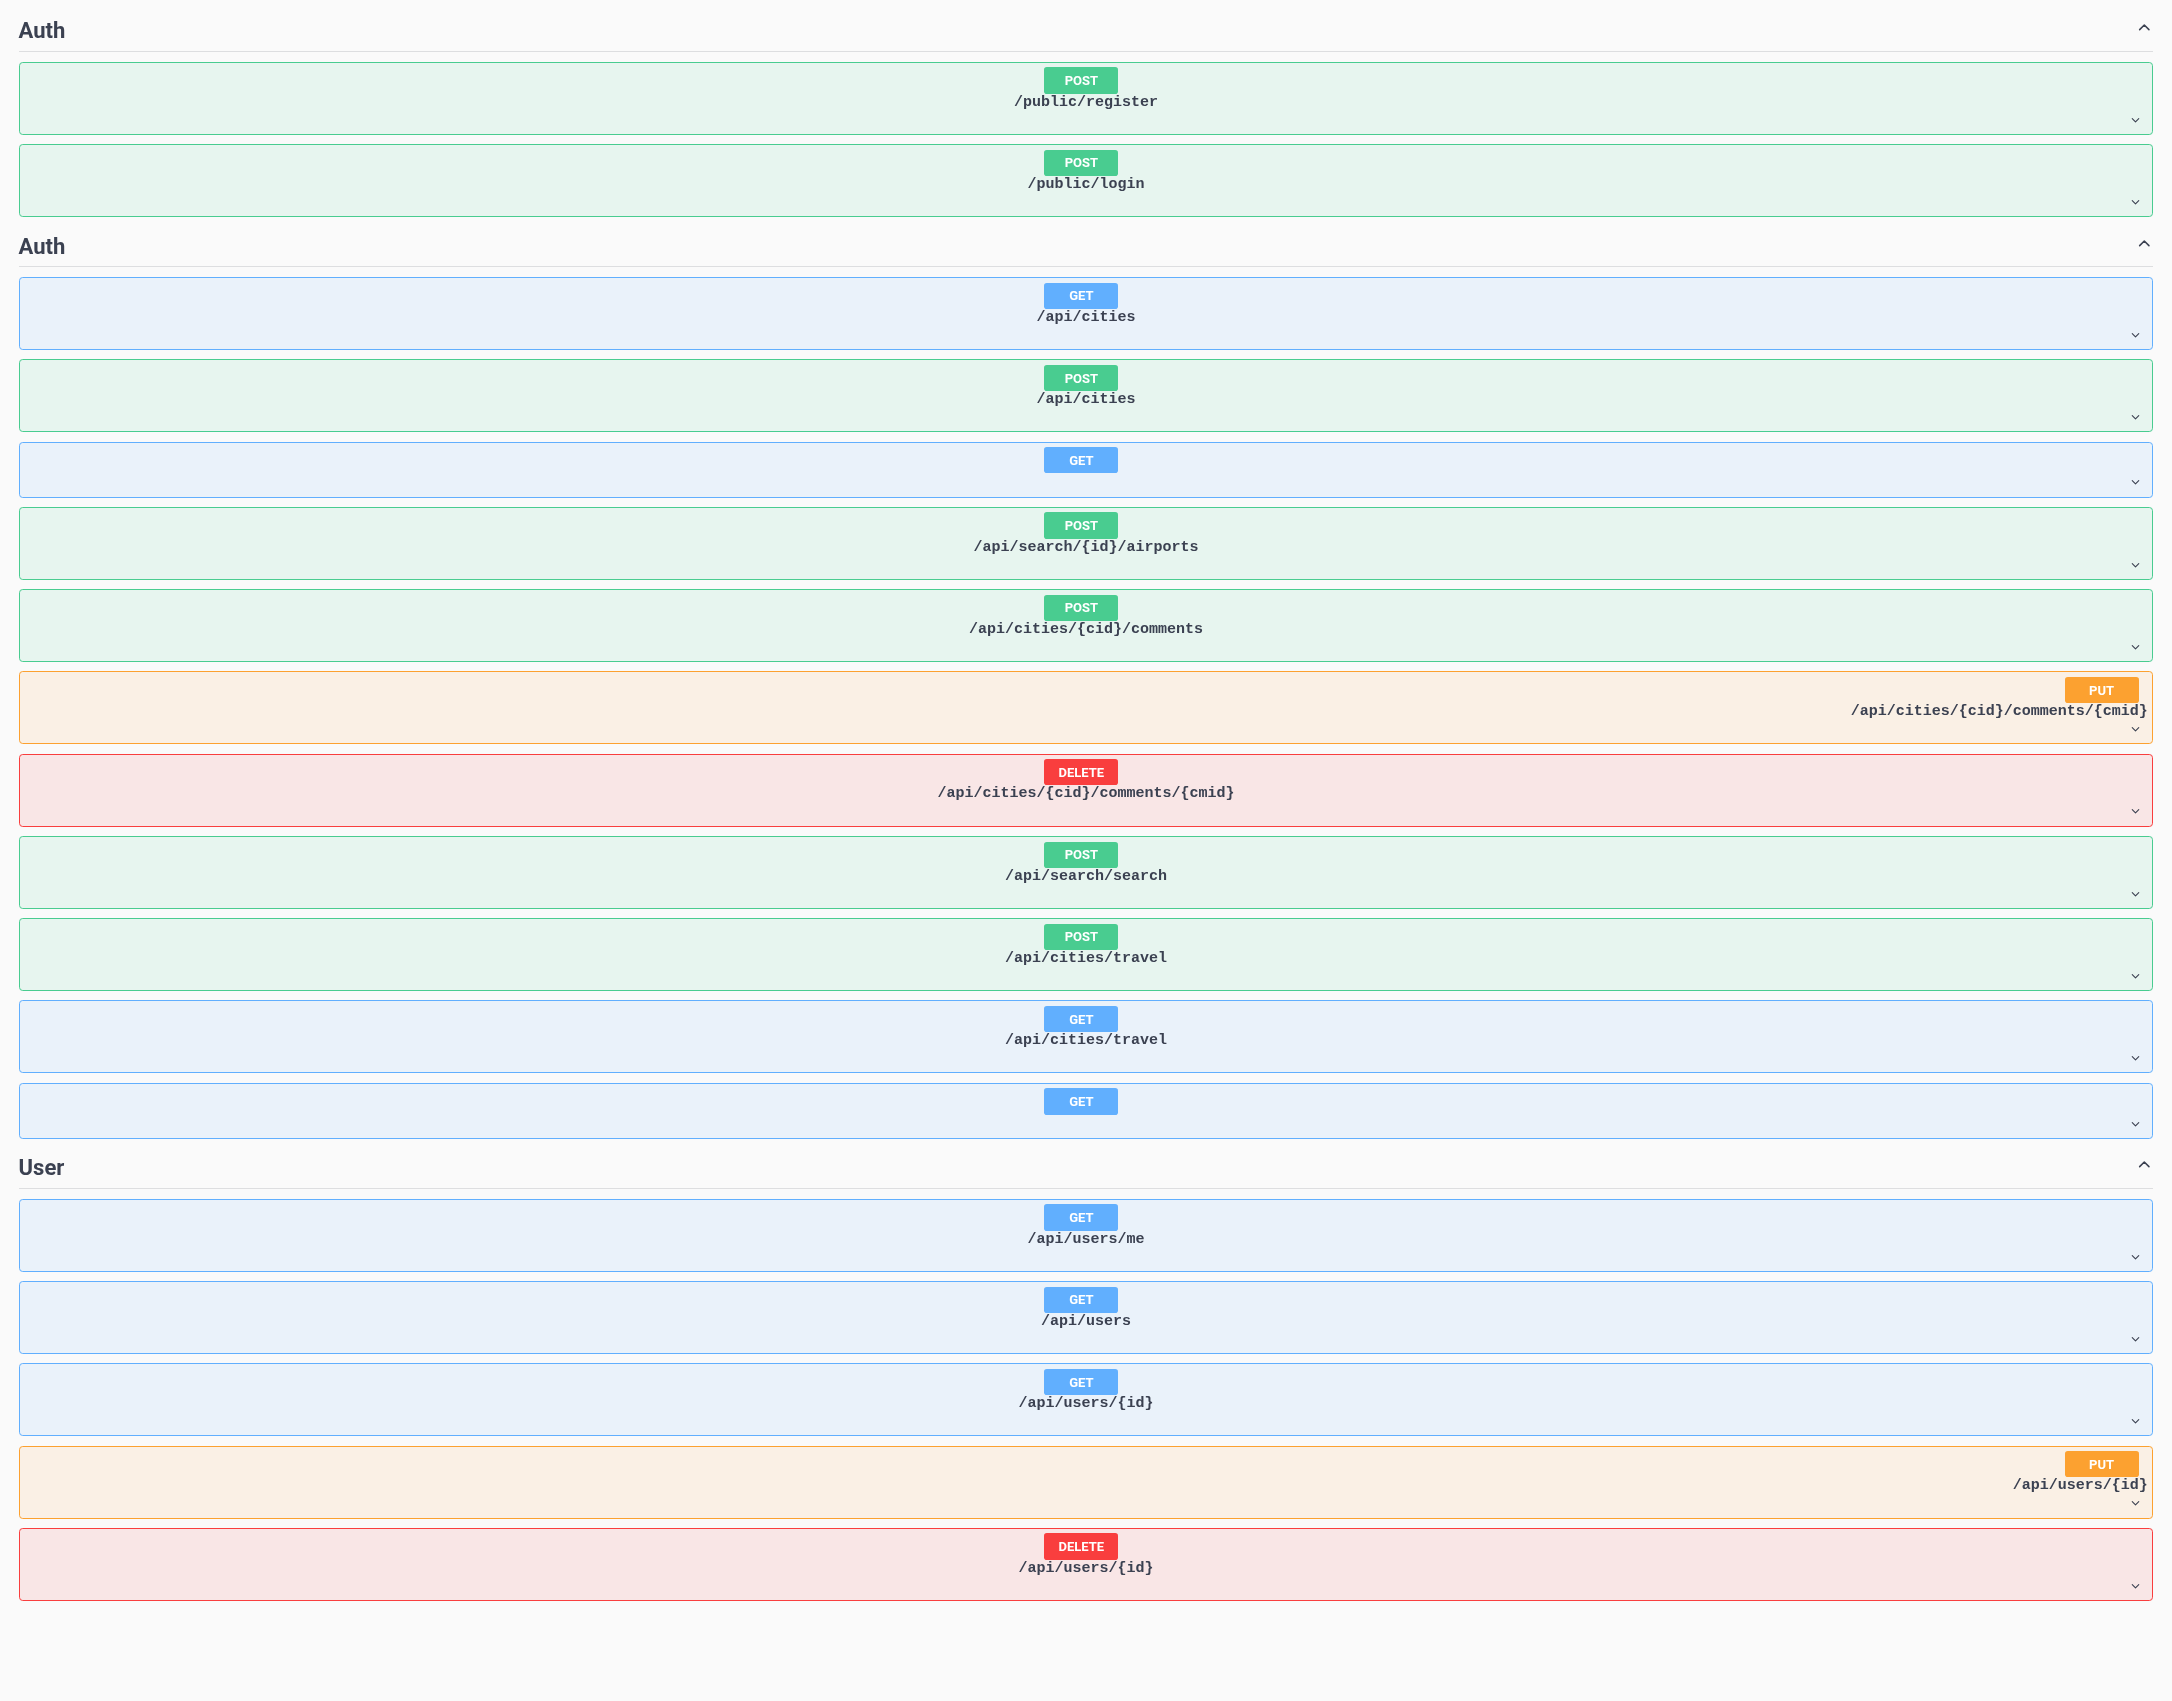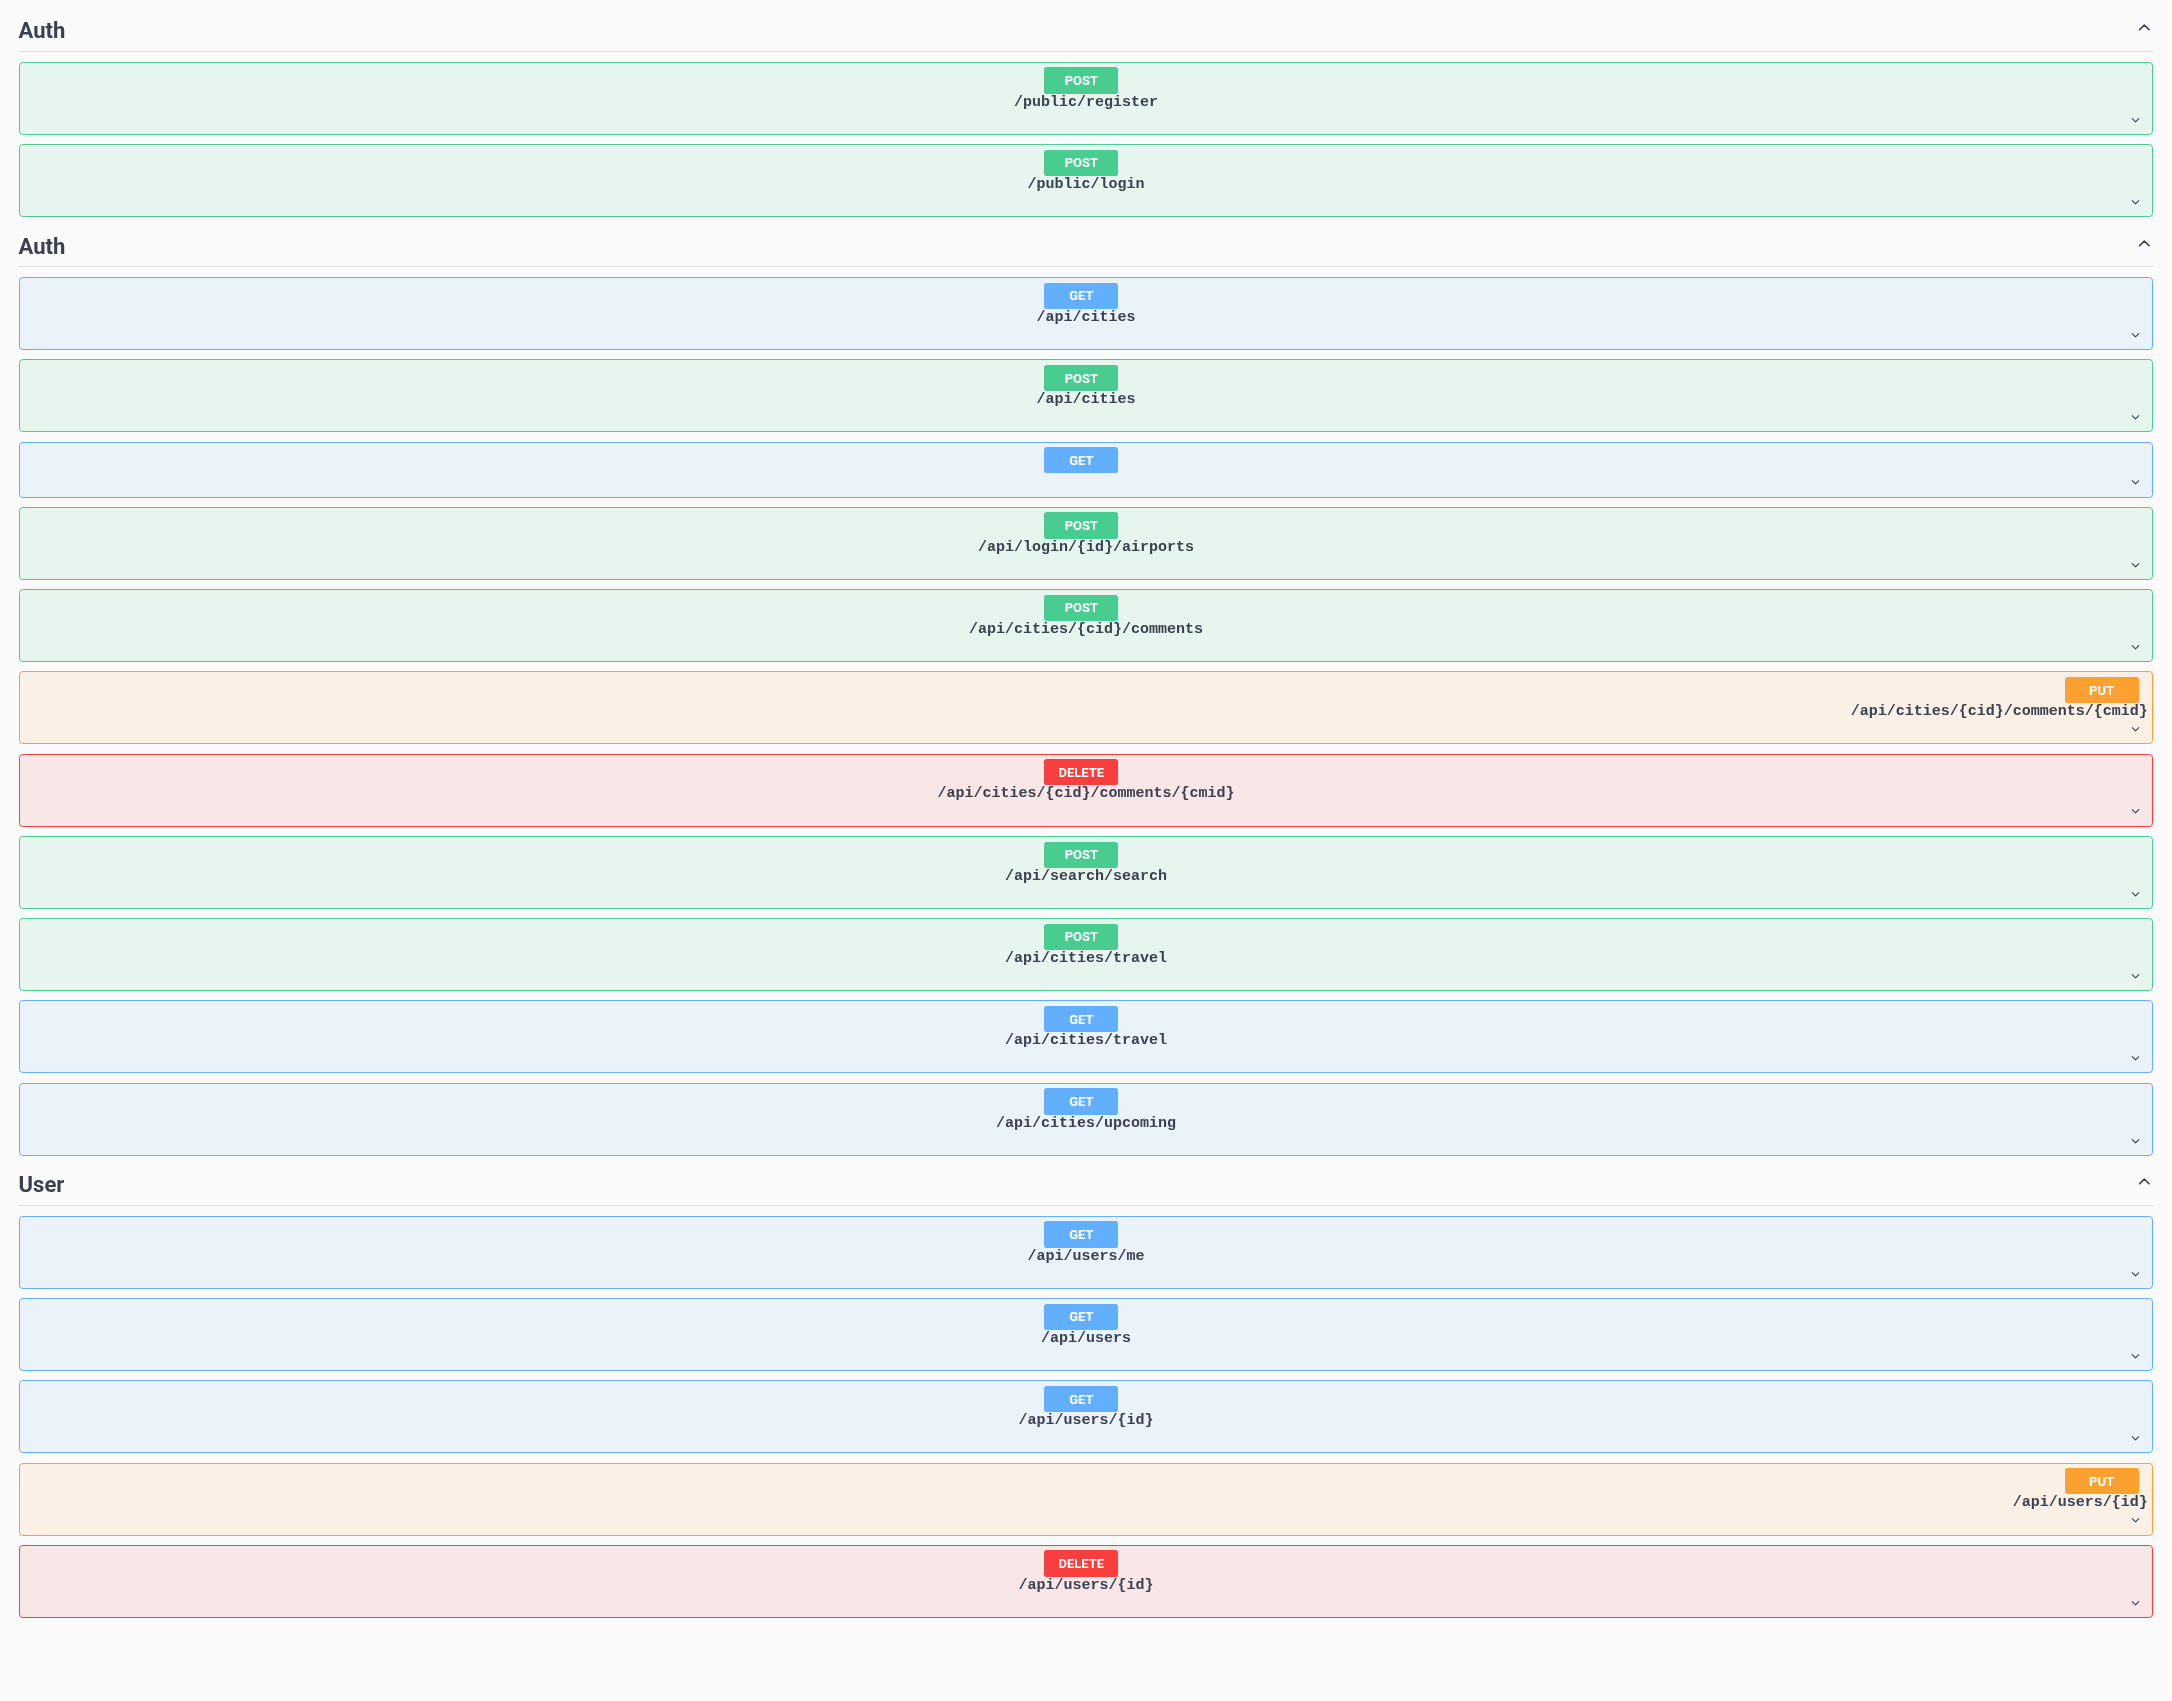--- a/index.html
+++ b/index.html
@@ -144,21 +144,21 @@
       <div class="endpoint ep-get">
         <span class="method-badge">GET</span>
         <span class="expand-arrow">
           <svg viewBox="0 0 24 24" fill="none" stroke="currentColor" stroke-width="2" stroke-linecap="round" stroke-linejoin="round">
             <polyline points="6 9 12 15 18 9"></polyline>
           </svg>
         </span>
       </div>
       <div class="endpoint ep-post">
         <span class="method-badge">POST</span>
-        <span class="path">/api/login/{id}/airports</span>
+        <span class="path">/api/search/{id}/airports</span>
         <span class="expand-arrow">
           <svg viewBox="0 0 24 24" fill="none" stroke="currentColor" stroke-width="2" stroke-linecap="round" stroke-linejoin="round">
             <polyline points="6 9 12 15 18 9"></polyline>
           </svg>
         </span>
       </div>
       <div class="endpoint ep-post">
         <span class="method-badge">POST</span>
         <span class="path">/api/cities/{cid}/comments</span>
         <span class="expand-arrow">
@@ -207,21 +207,20 @@
         <span class="method-badge">GET</span>
         <span class="path">/api/cities/travel</span>
         <span class="expand-arrow">
           <svg viewBox="0 0 24 24" fill="none" stroke="currentColor" stroke-width="2" stroke-linecap="round" stroke-linejoin="round">
             <polyline points="6 9 12 15 18 9"></polyline>
           </svg>
         </span>
       </div>
       <div class="endpoint ep-get">
         <span class="method-badge">GET</span>
-        <span class="path">/api/cities/upcoming</span>
         <span class="expand-arrow">
           <svg viewBox="0 0 24 24" fill="none" stroke="currentColor" stroke-width="2" stroke-linecap="round" stroke-linejoin="round">
             <polyline points="6 9 12 15 18 9"></polyline>
           </svg>
         </span>
       </div>
     </div>
     <div class="tag-section">
       <div class="tag-header">
         <h2 class="tag-title">User</h2>

